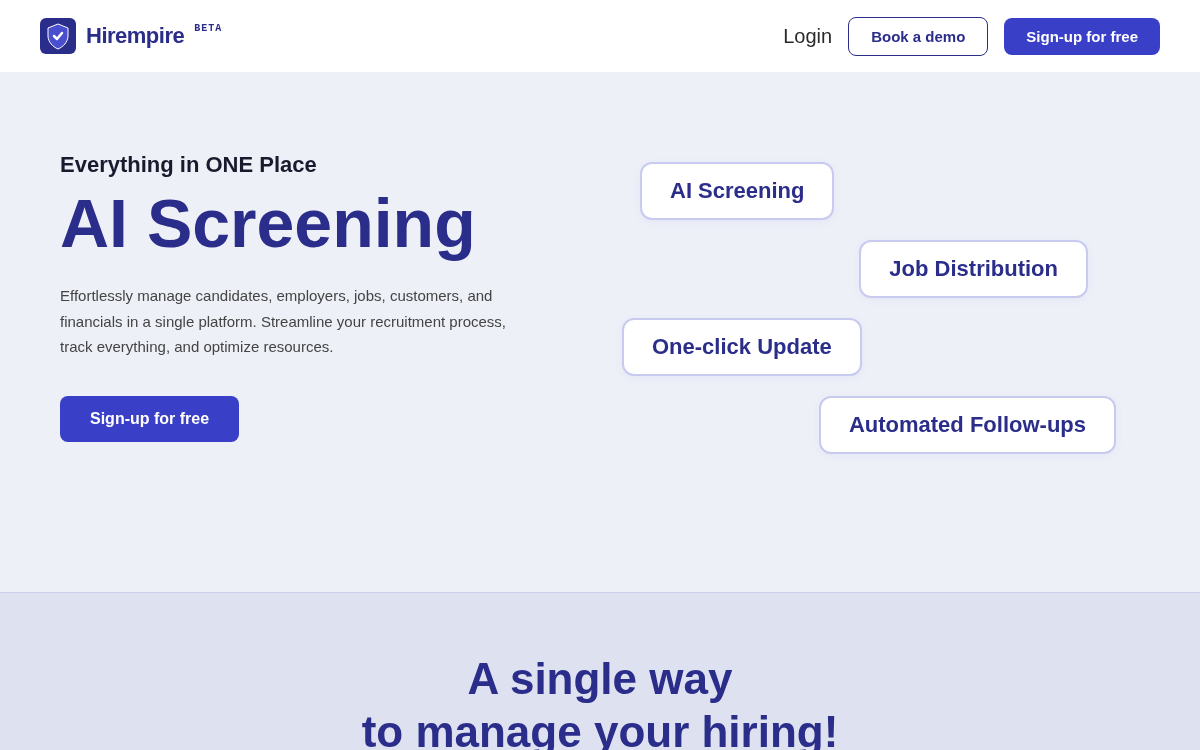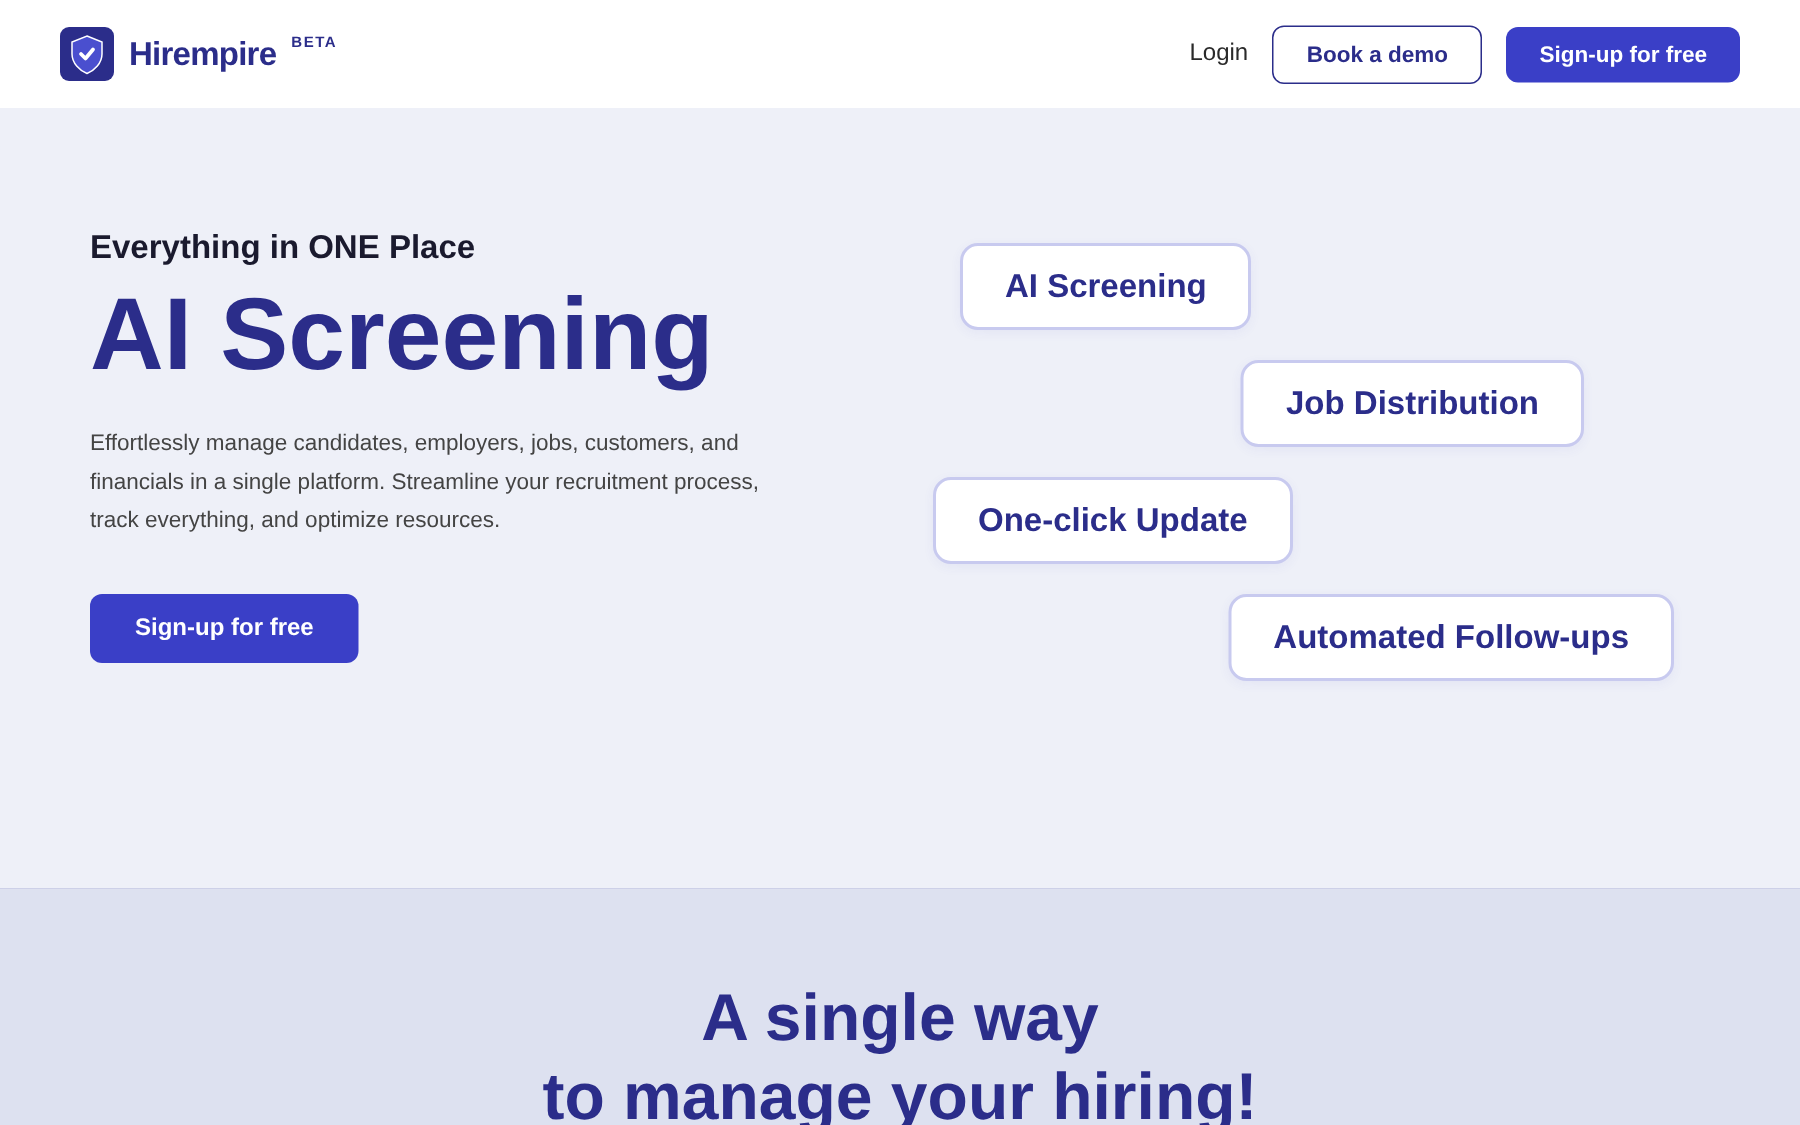--- a/index.html
+++ b/index.html
@@ -38,20 +38,21 @@
       letter-spacing: -0.5px;
     }
     .logo-beta {
       font-size: 10px;
       font-weight: 700;
       color: #2b2d8a;
       text-transform: uppercase;
       position: relative;
       top: -8px;
       letter-spacing: 1px;
+      font-family: Liberation Mono, monospace;
     }
     .nav-links {
       display: flex;
       align-items: center;
       gap: 36px;
     }
     .nav-link {
       font-size: 16px;
       color: #2a2a2a;
       text-decoration: none;
@@ -81,21 +82,21 @@
       padding: 10px 22px;
       border: none;
       border-radius: 8px;
       background: #3a3fc7;
       color: #ffffff;
       font-size: 15px;
       font-weight: 600;
       cursor: pointer;
     }
     .btn-login {
-      font-size: 16px;
+      font-size: 20px;
       color: #2a2a2a;
       font-weight: 500;
       background: none;
       border: none;
       cursor: pointer;
     }
 
     
     .hero {
       background: #eef0f8;
@@ -159,21 +160,21 @@
       border: 2px solid #c8caef;
       border-radius: 12px;
       padding: 14px 28px;
       font-size: 22px;
       font-weight: 700;
       color: #2b2d8a;
       white-space: nowrap;
       box-shadow: 0 2px 8px rgba(60,60,180,0.06);
     }
     .badge-row-1 { align-self: flex-start; margin-left: 40px; }
-    .badge-row-2 { align-self: flex-end; margin-right: 84px; }
+    .badge-row-2 { align-self: flex-end; margin-right: 52px; }
     .badge-row-3 { align-self: flex-start; margin-left: 22px; }
     .badge-row-4 { align-self: flex-end; margin-right: 24px; }
 
     
     .bottom-section {
       background: #dde1f0;
       padding: 60px 40px 0;
       text-align: center;
       min-height: 180px;
     }

